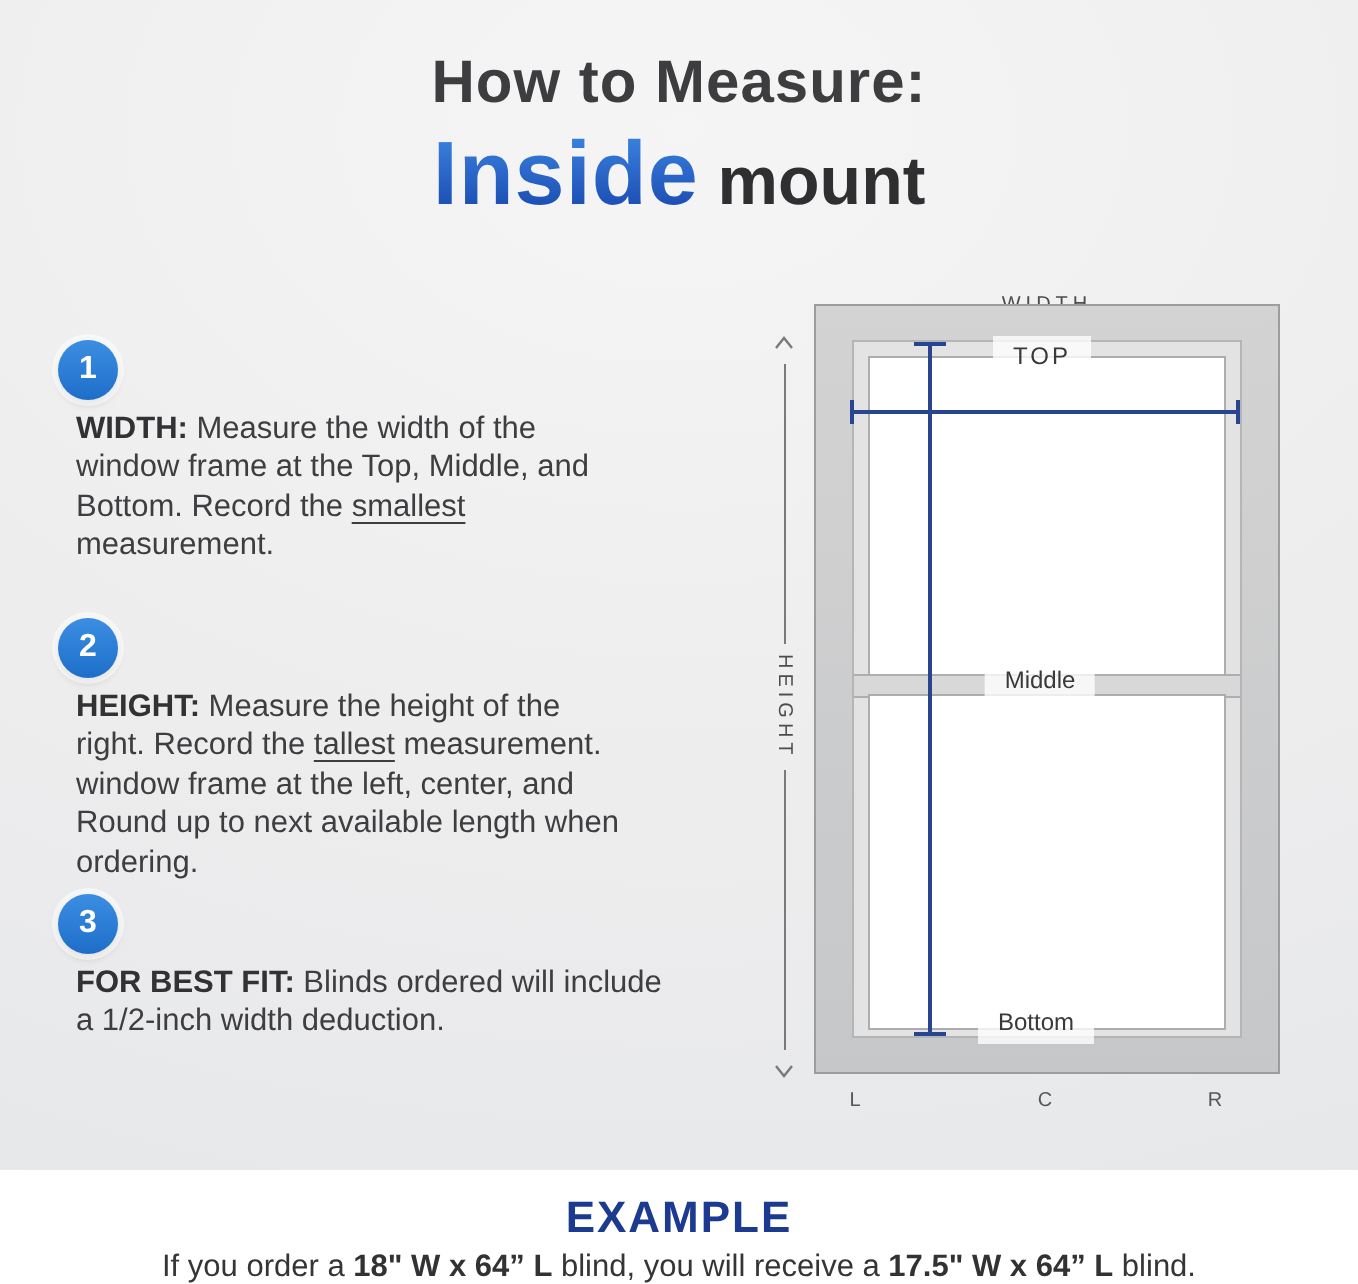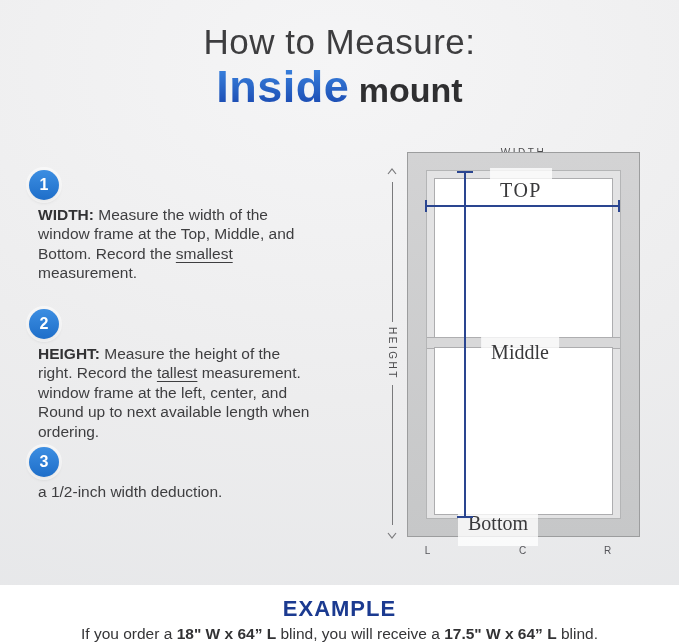--- a/index.html
+++ b/index.html
@@ -5,21 +5,21 @@
   html,body { margin:0; padding:0; }
   .page {
     position:relative; width:679px; height:642px; overflow:hidden;
     font-family:"Liberation Sans", sans-serif;
     background: radial-gradient(130% 95% at 50% 10%, #f5f5f6 0%, #ededee 55%, #e6e7e9 100%);
   }
   .bottom-strip { position:absolute; left:0; top:585px; width:679px; height:57px; background:#ffffff; }
 
   
   .title { position:absolute; top:22px; left:0; width:100%; text-align:center; }
-  .title-line1 { font-size:35px; font-weight:400; color:#3d3d3f; letter-spacing:.5px; line-height:40px; }
+  .title-line1 { font-size:30px; font-weight:700; color:#3d3d3f; letter-spacing:.5px; line-height:40px; }
   .title-line2 { margin-top:1px; line-height:48px; }
   .title-highlight {
     font-size:45px; font-weight:700; letter-spacing:.5px;
     background:linear-gradient(180deg,#3f8ce6 0%, #1a49b0 90%);
     -webkit-background-clip:text; background-clip:text; color:transparent;
   }
   .title-suffix { font-size:34px; font-weight:700; color:#2f2f31;margin-top:48px; }
 
   
   .step-badge {
@@ -45,25 +45,25 @@
   .window { position:absolute; left:407px; top:152px; width:233px; height:385px;
     background:linear-gradient(180deg,#d3d3d4,#c6c7c8); border:1px solid #9c9d9e; box-sizing:border-box; }
   .jamb { position:absolute; left:18px; right:18px; top:17px; bottom:17px; background:#e3e3e4; border:1px solid #b4b5b6; }
   .sash { position:absolute; left:26px; right:26px; background:#ffffff; border:1px solid #adadaf; }
   .sash-top { top:25px; height:159px; }
   .sash-bottom { top:194px; height:166px; }
   .rail { position:absolute; left:19px; right:19px; top:184px; height:10px; background:#d8d8d9;
     border-top:1px solid #aeaeb0; border-bottom:1px solid #aeaeb0; }
 
   
-  .chip { position:absolute; background:rgba(255,255,255,.78); color:#39393b; font-size:20px;
-    line-height:21px; padding:12px 10px; transform:translateX(-50%); z-index:4; white-space:nowrap;font-family:Liberation Serif, serif; }
+  .chip { position:absolute; background:rgba(255,255,255,.78); color:#39393b; font-size:12px;
+    line-height:21px; padding:0 10px; transform:translateX(-50%); z-index:4; white-space:nowrap; }
   .chip-top { left:521px; top:168px; letter-spacing:1.5px; }
   .chip-middle { left:520px; top:330px; }
-  .chip-bottom { left:498px; top:501px; }
+  .chip-bottom { left:518px; top:501px; }
 
   
   .mline { position:absolute; background:#2a4590; z-index:5; }
   .mv { left:464px; top:172px; width:2px; height:346px; }
   .mv-tick-top { left:457px; top:171px; width:16px; height:2px; }
   .mv-tick-bottom { left:457px; top:516px; width:16px; height:2px; }
   .mh { left:426px; top:205px; width:194px; height:2px; }
   .mh-tick-left { left:425px; top:200px; width:2px; height:12px; }
   .mh-tick-right { left:618px; top:200px; width:2px; height:12px; }
 
@@ -98,20 +98,21 @@
   <div class="step-text" style="top:344px;">
     <div><span class="seg-b">HEIGHT:</span><span> Measure the height of the</span></div>
     <div><span>right. Record the </span><span class="seg-u">tallest</span><span> measurement.</span></div>
     <div><span>window frame at the left, center, and</span></div>
     <div><span>Round up to next available length when</span></div>
     <div><span>ordering.</span></div>
   </div>
 
   <div class="step-badge" style="left:29px; top:447px;">3</div>
   <div class="step-text" style="top:482px;">
+    <div><span class="seg-b">FOR BEST FIT:</span><span> Blinds ordered will include</span></div>
     <div><span>a 1/2-inch width deduction.</span></div>
   </div>
 
   <div class="width-arrow">
     <svg width="10" height="10" viewBox="0 0 10 10">
         <polyline points="7,1 2,5 7,9" fill="none" stroke="#7a7a7c" stroke-width="1.2"></polyline>
       </svg>
     <div class="arrow-hline"></div>
     <span class="dim-label">WIDTH</span>
     <div class="arrow-hline"></div>

